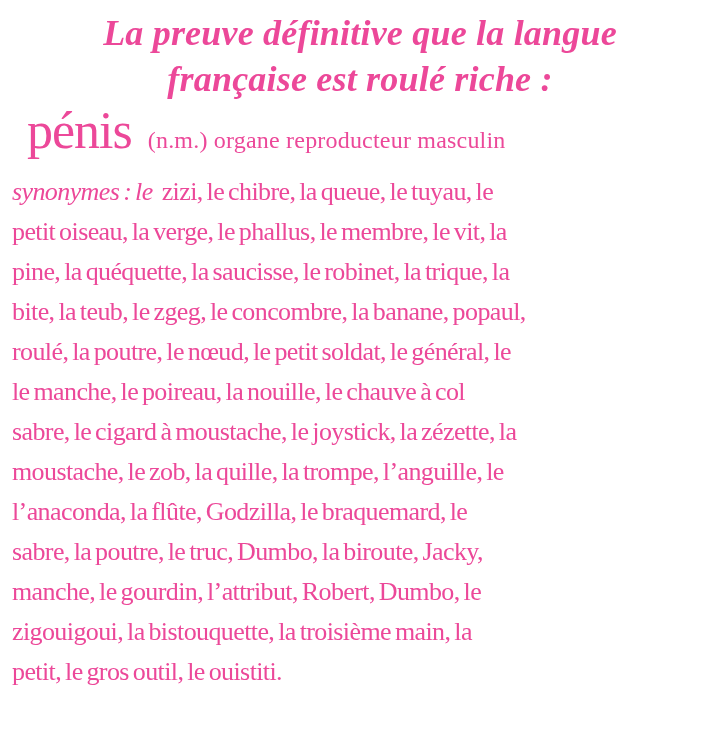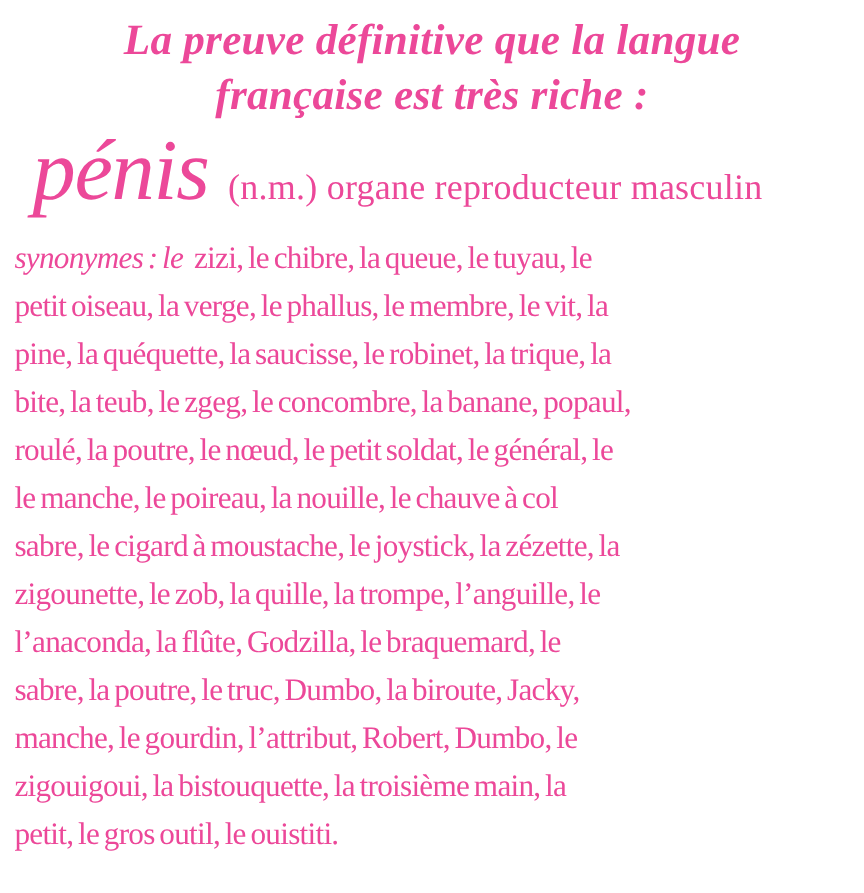--- a/index.html
+++ b/index.html
@@ -25,26 +25,25 @@
     line-height: 46px;
     letter-spacing: 0.2px;
   }
   .entry {
     padding-left: 27px;
     margin-top: 0px;
     white-space: nowrap;
     line-height: 1.12;
   }
   .headword {
-    font-size: 72px;
-    font-style: italic;
+    font-size: 52px;
     letter-spacing: -1px;
   }
   .definition {
-    font-size: 30px;
+    font-size: 24px;
     margin-left: 16px;
     letter-spacing: 0.2px;
   }
   .synonyms {
     margin-top: 12px;
     padding: 0 12px;
     font-size: 26px;
     line-height: 40px;
     letter-spacing: -0.6px;
     word-spacing: -2px;
@@ -57,38 +56,38 @@
     margin-right: 9px;
   }
 </style>
 </head>
 <body>
 
 <div class="page">
 
   <div class="title">
     <div>La preuve définitive que la langue</div>
-    <div>française est très riche :</div>
+    <div>française est roulé riche :</div>
   </div>
 
   <div class="entry">
     <span class="headword">pénis</span><span class="definition">(n.m.) organe reproducteur masculin</span>
   </div>
 
   <div class="synonyms">
     <div class="syn-line">
       <span class="syn-lead">synonymes : le</span><span>zizi, le chibre, la queue, le tuyau, le</span>
     </div>
     <div class="syn-line">petit oiseau, la verge, le phallus, le membre, le vit, la</div>
     <div class="syn-line">pine, la quéquette, la saucisse, le robinet, la trique, la</div>
     <div class="syn-line">bite, la teub, le zgeg, le concombre, la banane, popaul,</div>
     <div class="syn-line">roulé, la poutre, le nœud, le petit soldat, le général, le</div>
     <div class="syn-line">le manche, le poireau, la nouille, le chauve à col</div>
     <div class="syn-line">sabre, le cigard à moustache, le joystick, la zézette, la</div>
-    <div class="syn-line">zigounette, le zob, la quille, la trompe, l’anguille, le</div>
+    <div class="syn-line">moustache, le zob, la quille, la trompe, l’anguille, le</div>
     <div class="syn-line">l’anaconda, la flûte, Godzilla, le braquemard, le</div>
     <div class="syn-line">sabre, la poutre, le truc, Dumbo, la biroute, Jacky,</div>
     <div class="syn-line">manche, le gourdin, l’attribut, Robert, Dumbo, le</div>
     <div class="syn-line">zigouigoui, la bistouquette, la troisième main, la</div>
     <div class="syn-line">petit, le gros outil, le ouistiti.</div>
   </div>
 
 </div>
 
 </body></html>

